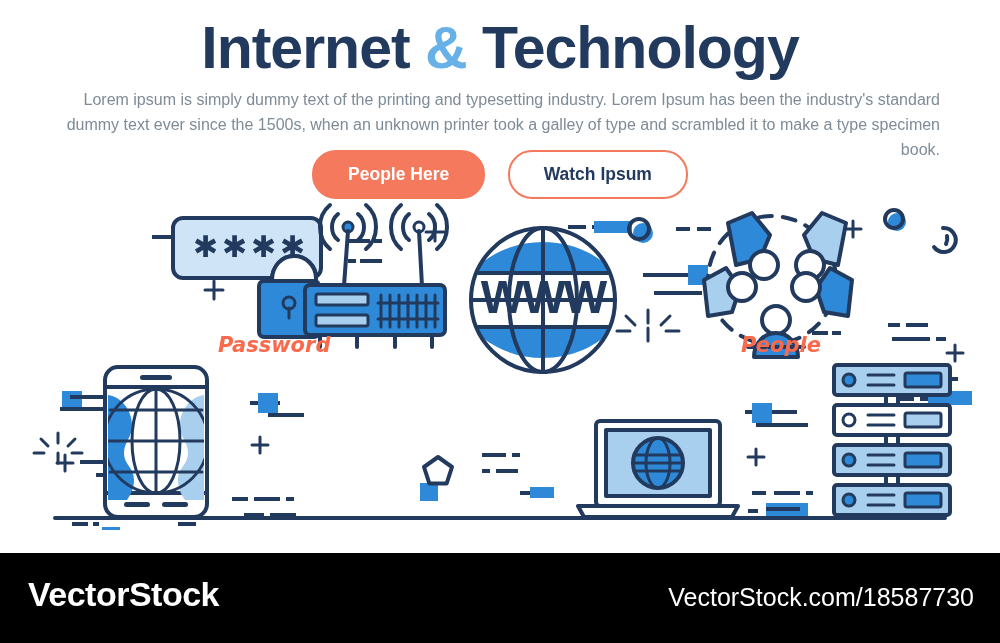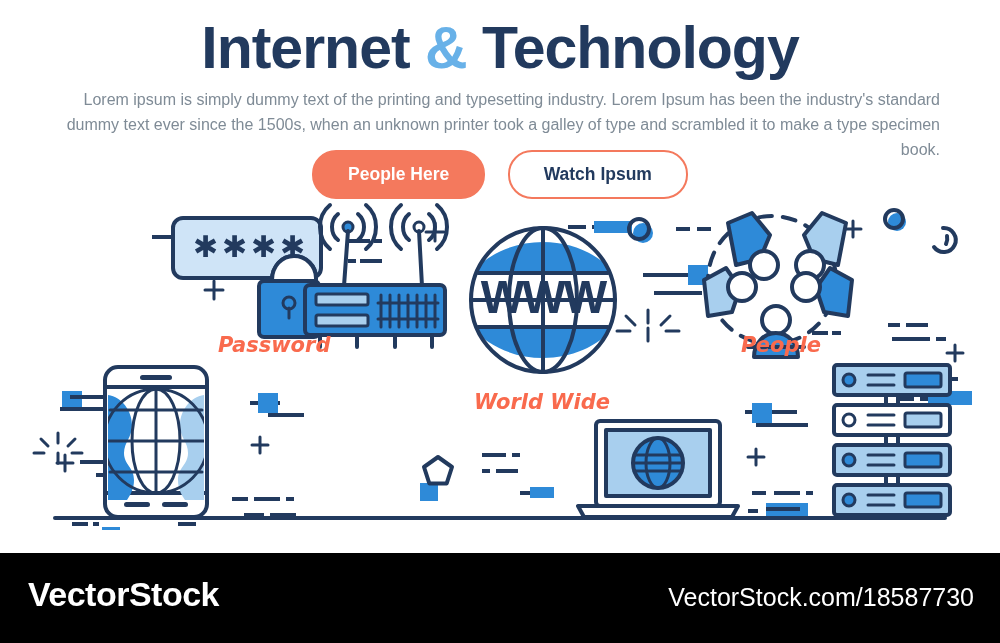--- a/index.html
+++ b/index.html
@@ -405,21 +405,20 @@
           <rect class="fillblue" x="905" y="298" width="36" height="14" rx="2"></rect>
           <rect class="st3" x="905" y="298" width="36" height="14" rx="2" fill="none"></rect>
         </g>
       </g>
 
       <path class="st" d="M55 323h890"></path>
     </svg>
   </div>
 
   <div class="hand" id="lbl-password">Password</div>
-  <div class="hand" id="lbl-worldwide">World Wide</div>
   <div class="hand" id="lbl-people">People</div>
 
 </div>
 
 <div class="footer">
   <div class="footer-brand">VectorStock</div>
   <div class="footer-url">VectorStock.com/18587730</div>
 </div>
 
 </body></html>

